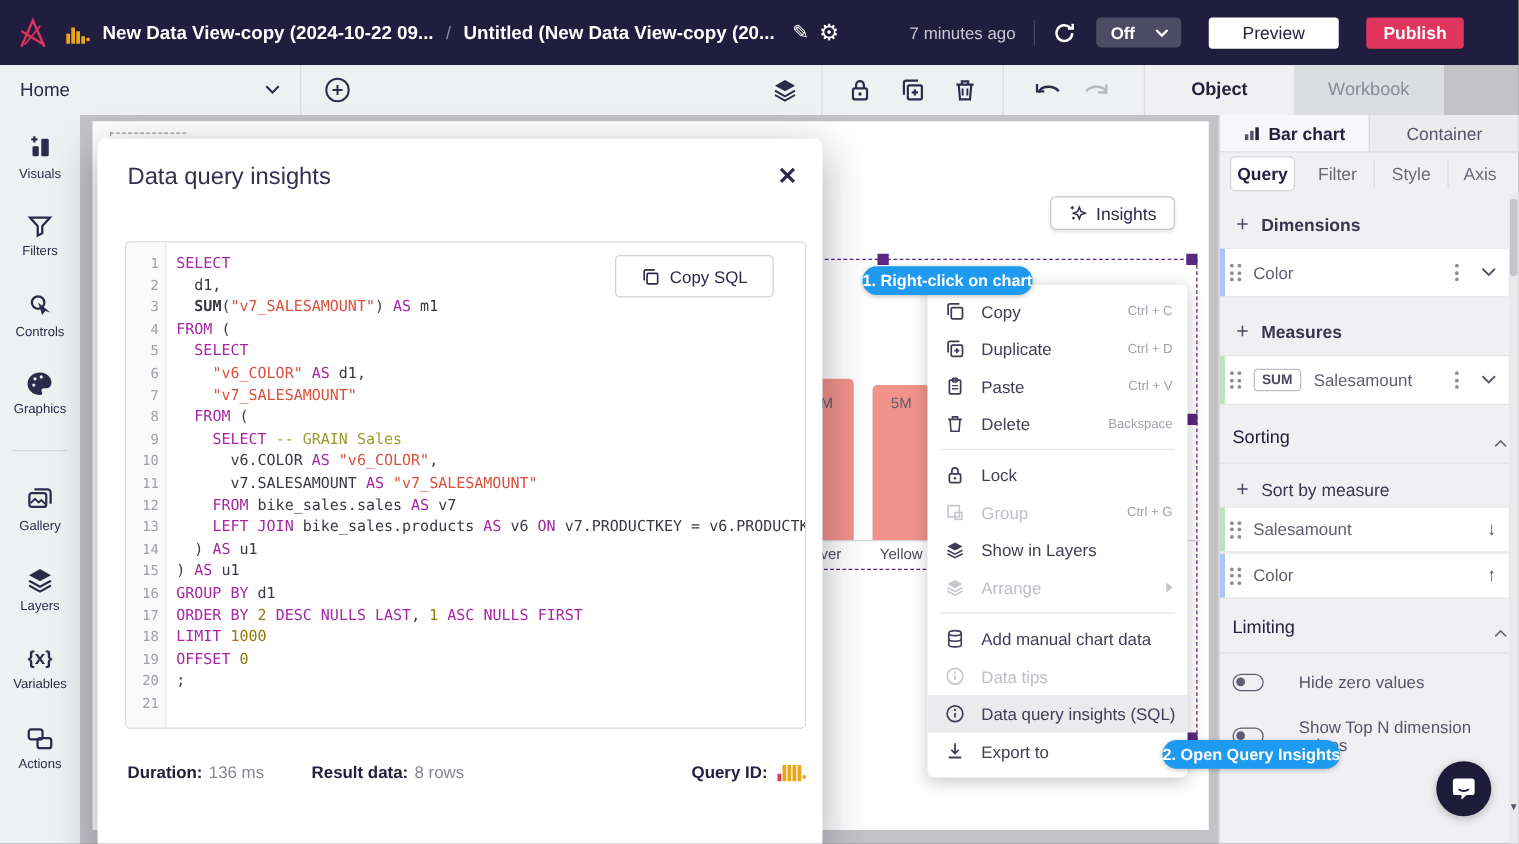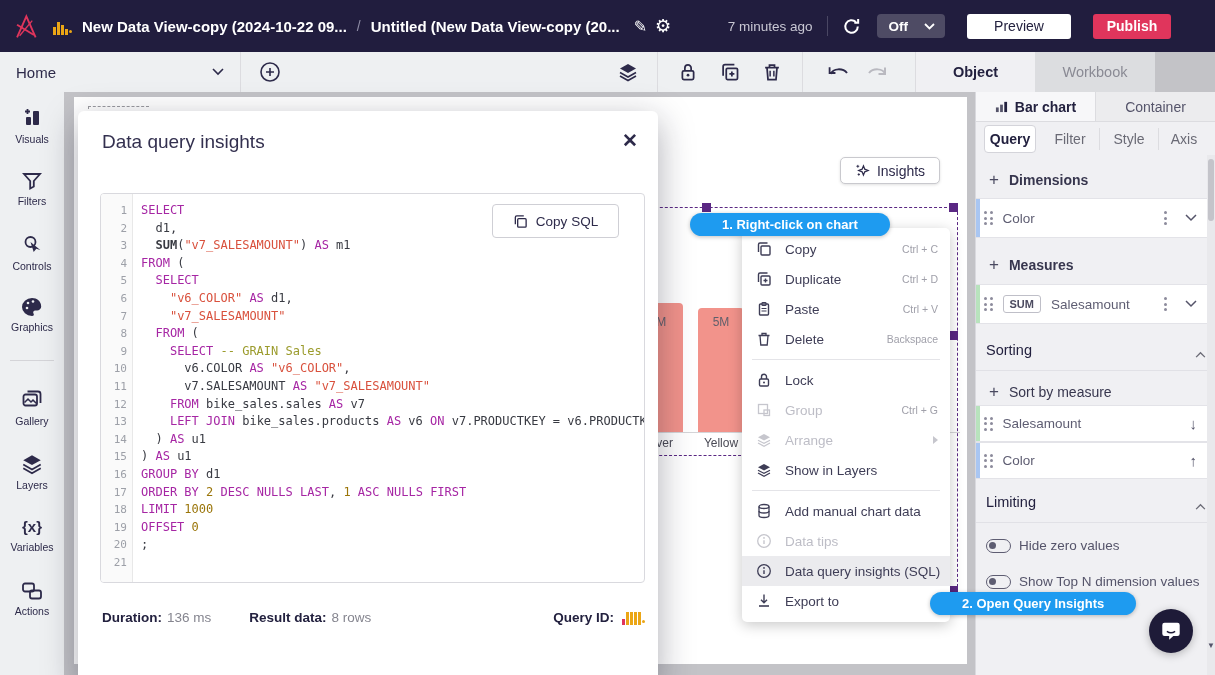--- a/index.html
+++ b/index.html
@@ -43,21 +43,21 @@
   .dash{position:absolute;}
   .dash.h{border-top:1px dashed #5a2783;height:0;}
   .dash.v{border-left:1px dashed #5a2783;width:0;}
   .handle{position:absolute;width:9px;height:9px;background:#5a2783;}
   .bar{position:absolute;background:#f2938b;border-radius:4px 4px 0 0;}
   .barval{position:absolute;font-size:12px;color:#5f5f6b;text-align:center;}
   .catlab{position:absolute;font-size:12px;color:#4a4a55;text-align:center;top:436px;}
   #axisline{left:600px;top:432px;width:360px;height:1px;background:#d5d5d8;}
   
   .callout{position:absolute;background:#1e9bf0;color:#fff;font-weight:bold;font-size:13px;
-           border-radius:13px;display:flex;align-items:center;padding:0 32px;height:23px;box-shadow:0 1px 4px rgba(0,0,0,.25);}
+           border-radius:13px;display:flex;align-items:center;padding:0 0;height:23px;box-shadow:0 1px 4px rgba(0,0,0,.25);}
   
   #modal{left:78px;top:111px;width:580px;height:571px;background:#fff;border-radius:6px;z-index:10;
          box-shadow:0 10px 35px rgba(20,20,40,.35);}
   #modaltitle{left:24px;top:20px;font-size:19px;color:#33304f;}
   #modalclose{left:540px;top:14px;font-size:19px;font-weight:bold;color:#2d2a4a;cursor:pointer;padding:4px;}
   #sqlbox{left:22px;top:82px;width:545px;height:390px;border:1px solid #d9d9de;border-radius:4px;
           box-sizing:border-box;overflow:hidden;display:flex;background:#fff;}
   #sqlgutter{width:26px;background:#fafafa;border-right:1px solid #e8e8e8;color:#9da0a8;
              font:11px/17.6px "DejaVu Sans Mono",monospace;text-align:right;padding:8px 5px 0 0;flex:none;}
   #sqlcode{margin:0;padding:8px 0 0 8px;font:12px/17.6px "DejaVu Sans Mono",monospace;color:#383a42;
@@ -102,21 +102,21 @@
   .drag{display:grid;grid-template-columns:repeat(2,3px);grid-gap:2.5px;flex:none;}
   .drag i{width:3px;height:3px;border-radius:50%;background:#8c8b9c;}
   .plabel{font-size:13.5px;color:#5e5d72;}
   .kebab{margin-left:auto;display:flex;flex-direction:column;gap:2.5px;cursor:pointer;}
   .kebab i{width:3px;height:3px;border-radius:50%;background:#8c8b9c;}
   .chevdn{color:#55546a;}
   .sortarrow{margin-left:auto;font-size:15px;color:#55546a;}
   .sumbadge{border:1px solid #bfbfc8;border-radius:3px;font-size:11px;font-weight:bold;color:#4c4b60;
             padding:2px 6px;background:#fff;}
   .pdiv{position:absolute;left:0;width:231px;height:1px;background:#e1e1e6;}
-  .toggle-row{position:absolute;left:10px;display:flex;align-items:center;gap:8px;cursor:pointer;}
+  .toggle-row{position:absolute;left:10px;display:flex;align-items:center;gap:28px;cursor:pointer;}
   .toggle{width:23px;height:12px;border:1.5px solid #5e5d72;border-radius:8px;position:relative;flex:none;}
   .toggle::after{content:'';position:absolute;left:2px;top:2px;width:7px;height:7px;border-radius:50%;background:#5e5d72;}
   .tlabel{font-size:13.5px;color:#55546a;}
   #pscroll{position:absolute;left:231px;top:63px;width:8px;height:520px;background:#e9e9ec;}
   #pthumb{position:absolute;left:1px;top:4px;width:6px;height:62px;background:#c4c4ca;border-radius:3px;}
   #pscrollarrow{position:absolute;left:0;top:486px;width:8px;text-align:center;font-size:8px;color:#55546a;}
   
   #chatbubble{left:1149px;top:609px;width:44px;height:44px;border-radius:50%;background:#1e1b38;z-index:40;
               display:flex;align-items:center;justify-content:center;cursor:pointer;box-shadow:0 2px 8px rgba(0,0,0,.25);}
   .ybar{display:inline-block;background:#eba616;width:2.5px;margin-right:1.5px;vertical-align:bottom;}
@@ -388,34 +388,34 @@
       <span class="mlabel">Lock</span>
     </div>
     <div class="mrow dis">
       <svg class="mi" width="16" height="16" viewBox="0 0 16 16">
           <rect x="2.5" y="2.5" width="9" height="9" fill="none" stroke="currentColor" stroke-width="1.3"></rect>
           <rect x="8" y="8" width="5.5" height="5.5" fill="none" stroke="currentColor" stroke-width="1.3"></rect>
         </svg>
       <span class="mlabel">Group</span>
       <span class="mshort">Ctrl + G</span>
     </div>
-    <div class="mrow dis">
+    <div class="mrow">
       <svg class="mi" width="16" height="16" viewBox="0 0 16 16">
           <path d="M8 2 14 5.2 8 8.4 2 5.2Z" fill="currentColor"></path>
           <path d="M2 8.2 8 11.4l6-3.2M2 11 8 14.2 14 11" fill="none" stroke="currentColor" stroke-width="1.2"></path>
         </svg>
+      <span class="mlabel">Show in Layers</span>
+    </div>
+    <div class="mrow dis">
+      <svg class="mi" width="16" height="16" viewBox="0 0 16 16">
+          <path d="M8 2 14 5.2 8 8.4 2 5.2Z" fill="currentColor"></path>
+          <path d="M2 8.2 8 11.4l6-3.2M2 11 8 14.2 14 11" fill="none" stroke="currentColor" stroke-width="1.2"></path>
+        </svg>
       <span class="mlabel">Arrange</span>
       <span class="marrow"></span>
-    </div>
-    <div class="mrow">
-      <svg class="mi" width="16" height="16" viewBox="0 0 16 16">
-          <path d="M8 2 14 5.2 8 8.4 2 5.2Z" fill="currentColor"></path>
-          <path d="M2 8.2 8 11.4l6-3.2M2 11 8 14.2 14 11" fill="none" stroke="currentColor" stroke-width="1.2"></path>
-        </svg>
-      <span class="mlabel">Show in Layers</span>
     </div>
     <div class="mdiv"></div>
     <div class="mrow">
       <svg class="mi" width="16" height="16" viewBox="0 0 16 16">
           <ellipse cx="8" cy="3.5" rx="5" ry="2" fill="none" stroke="currentColor" stroke-width="1.3"></ellipse>
           <path d="M3 3.5v9c0 1.1 2.2 2 5 2s5-.9 5-2v-9" fill="none" stroke="currentColor" stroke-width="1.3"></path>
           <path d="M3 8c0 1.1 2.2 2 5 2s5-.9 5-2" fill="none" stroke="currentColor" stroke-width="1.3"></path>
         </svg>
       <span class="mlabel">Add manual chart data</span>
     </div>

